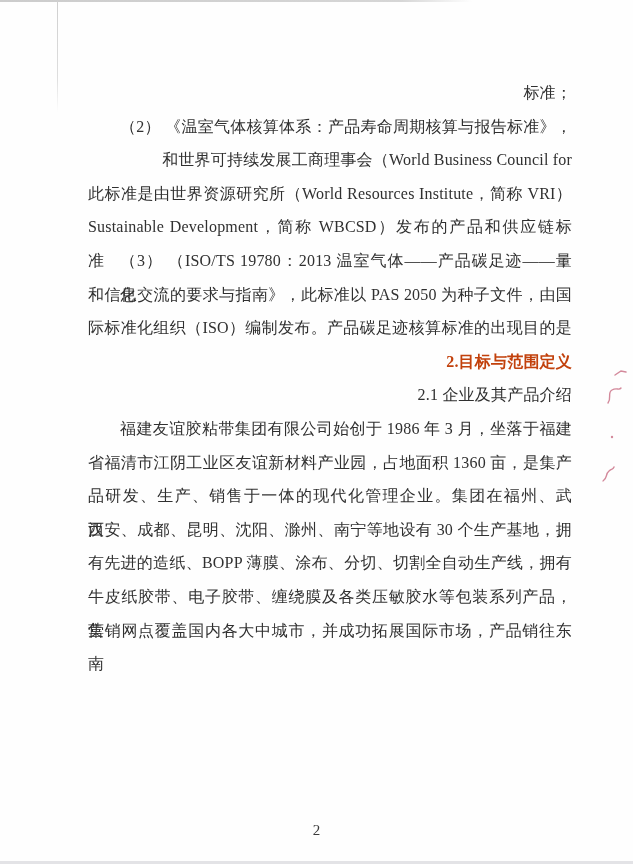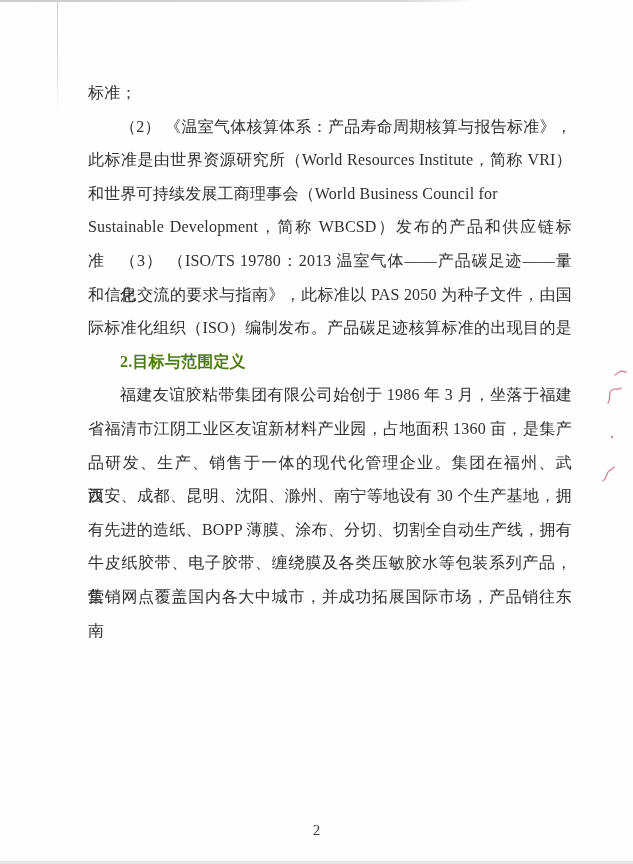--- a/index.html
+++ b/index.html
@@ -41,31 +41,31 @@
     top: 76px;
     width: 484px;
     font-size: 16px;
     line-height: 33.6px;
     color: #303030;
     letter-spacing: 0.2px;
   }
   .line {
     height: 33.6px;
     white-space: normal;
-    text-align: left;
+    text-align: right;
   }
   .line.fill {
     text-align: justify;
     text-align-last: justify;
   }
   .line.indent { padding-left: 32px; }
   .line.indent.fill { width: 452px; }
   .line.bold {
     font-weight: bold;
-    color: #4d7c0f;
+    color: #c2410c;
   }
   
   .red-marks {
     position: absolute;
     left: 0; top: 0;
     width: 633px; height: 864px;
     pointer-events: none;
   }
   .red-marks path, .red-marks circle {
     stroke: #c4617a;
@@ -90,27 +90,28 @@
 
 <div class="page">
 
   <div class="artifact-top-line"></div>
   <div class="artifact-left-line"></div>
   <div class="artifact-bottom-strip"></div>
 
   <div class="text-block" id="doc-lines">
       <div class="line">标准；</div>
       <div class="line indent fill">（2） 《温室气体核算体系：产品寿命周期核算与报告标准》，</div>
+      <div class="line">和世界可持续发展工商理事会（World Business Council for</div>
       <div class="line fill">此标准是由世界资源研究所（World Resources Institute，简称 VRI）</div>
-      <div class="line">和世界可持续发展工商理事会（World Business Council for</div>
       <div class="line fill">Sustainable Development，简称 WBCSD）发布的产品和供应链标准；</div>
       <div class="line indent fill">（3） （ISO/TS 19780：2013 温室气体——产品碳足迹——量化</div>
       <div class="line fill">和信息交流的要求与指南》，此标准以 PAS 2050 为种子文件，由国</div>
       <div class="line fill">际标准化组织（ISO）编制发布。产品碳足迹核算标准的出现目的是</div>
       <div class="line indent bold">2.目标与范围定义</div>
+      <div class="line indent">2.1 企业及其产品介绍</div>
       <div class="line indent fill">福建友谊胶粘带集团有限公司始创于 1986 年 3 月，坐落于福建</div>
       <div class="line fill">省福清市江阴工业区友谊新材料产业园，占地面积 1360 亩，是集产</div>
       <div class="line fill">品研发、生产、销售于一体的现代化管理企业。集团在福州、武汉、</div>
       <div class="line fill">西安、成都、昆明、沈阳、滁州、南宁等地设有 30 个生产基地，拥</div>
       <div class="line fill">有先进的造纸、BOPP 薄膜、涂布、分切、切割全自动生产线，拥有</div>
       <div class="line fill">牛皮纸胶带、电子胶带、缠绕膜及各类压敏胶水等包装系列产品，集</div>
       <div class="line fill">营销网点覆盖国内各大中城市，并成功拓展国际市场，产品销往东南</div>
     </div>
 
   <svg class="red-marks" viewBox="0 0 633 864">

